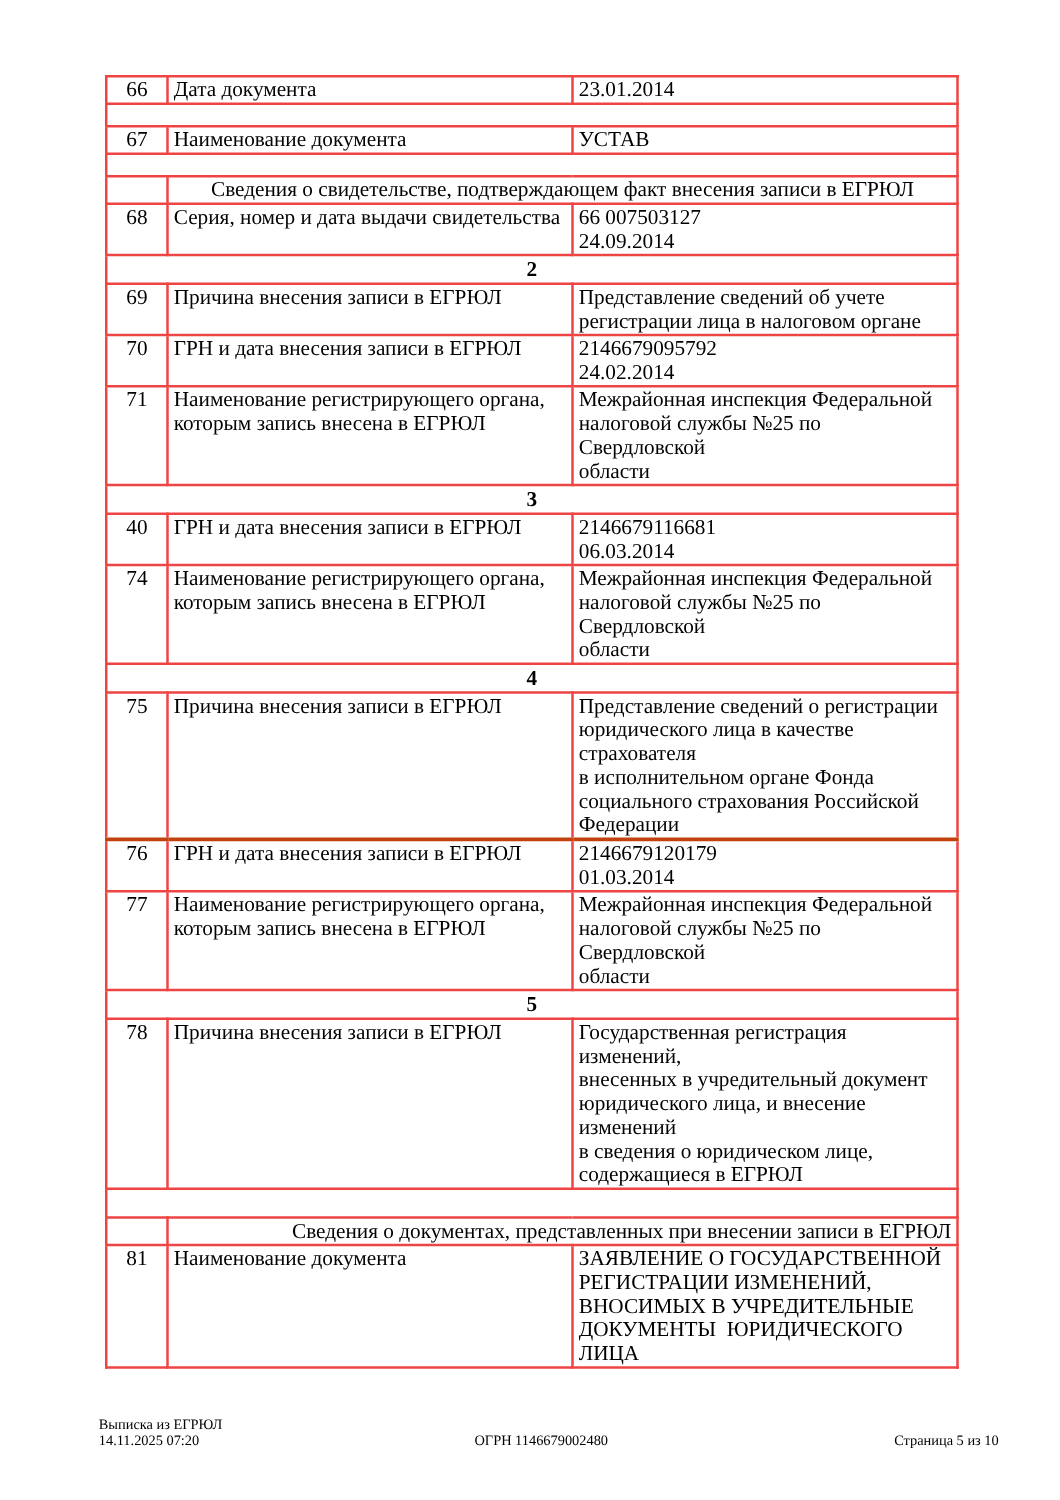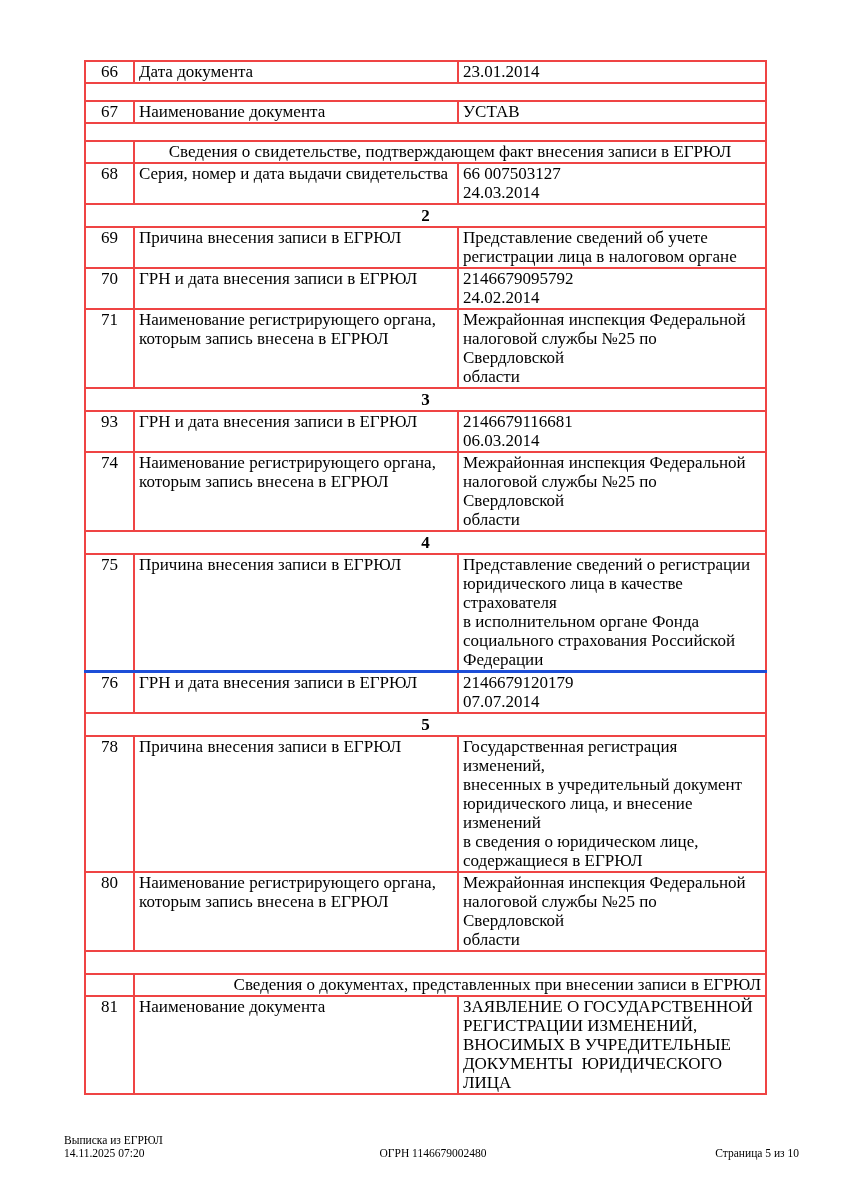--- a/index.html
+++ b/index.html
@@ -44,29 +44,29 @@
     height: 21px;
   }
   .doc-table td.group {
     text-align: center;
     font-weight: bold;
     padding-top: 1px;
   }
   .doc-table td.hdr.center { text-align: center; }
   .doc-table td.hdr.left   { text-align: right; }
   .doc-table tr.thick-top td {
-    border-top: 3px solid #1d4ed8;
+    border-top: 3px solid #c2410c;
   }
   .footer-item {
     position: absolute;
     font-size: 11.5px;
     line-height: 13px;
     white-space: nowrap;
   }
-  #footer-left  { left: 64px;  top: 1134px; }
+  #footer-left  { left: 79px;  top: 1134px; }
   #footer-ogrn  { left: 9px;   top: 1147px; width: 848px; text-align: center; }
   #footer-page  { right: 49px; top: 1147px; }
 </style>
 </head>
 <body>
 
 <table class="doc-table">
   <colgroup>
     <col style="width:49px">
     <col style="width:324px">
@@ -90,21 +90,21 @@
         <td class="spacer" colspan="3"></td>
       </tr>
       <tr>
         <td class="num"></td>
         <td class="hdr center" colspan="2">Сведения о свидетельстве, подтверждающем факт внесения записи в ЕГРЮЛ</td>
       </tr>
       <tr>
         <td class="num">68</td>
         <td class="label">Серия, номер и дата выдачи свидетельства</td>
         <td class="value">66 007503127
-24.03.2014</td>
+24.09.2014</td>
       </tr>
       <tr>
         <td class="group" colspan="3">2</td>
       </tr>
       <tr>
         <td class="num">69</td>
         <td class="label">Причина внесения записи в ЕГРЮЛ</td>
         <td class="value">Представление сведений об учете
 регистрации лица в налоговом органе</td>
       </tr>
@@ -119,21 +119,21 @@
         <td class="label">Наименование регистрирующего органа,
 которым запись внесена в ЕГРЮЛ</td>
         <td class="value">Межрайонная инспекция Федеральной
 налоговой службы №25 по Свердловской
 области</td>
       </tr>
       <tr>
         <td class="group" colspan="3">3</td>
       </tr>
       <tr>
-        <td class="num">93</td>
+        <td class="num">40</td>
         <td class="label">ГРН и дата внесения записи в ЕГРЮЛ</td>
         <td class="value">2146679116681
 06.03.2014</td>
       </tr>
       <tr>
         <td class="num">74</td>
         <td class="label">Наименование регистрирующего органа,
 которым запись внесена в ЕГРЮЛ</td>
         <td class="value">Межрайонная инспекция Федеральной
 налоговой службы №25 по Свердловской
@@ -148,41 +148,41 @@
         <td class="value">Представление сведений о регистрации
 юридического лица в качестве страхователя
 в исполнительном органе Фонда
 социального страхования Российской
 Федерации</td>
       </tr>
       <tr class="thick-top">
         <td class="num">76</td>
         <td class="label">ГРН и дата внесения записи в ЕГРЮЛ</td>
         <td class="value">2146679120179
-07.07.2014</td>
+01.03.2014</td>
+      </tr>
+      <tr>
+        <td class="num">77</td>
+        <td class="label">Наименование регистрирующего органа,
+которым запись внесена в ЕГРЮЛ</td>
+        <td class="value">Межрайонная инспекция Федеральной
+налоговой службы №25 по Свердловской
+области</td>
       </tr>
       <tr>
         <td class="group" colspan="3">5</td>
       </tr>
       <tr>
         <td class="num">78</td>
         <td class="label">Причина внесения записи в ЕГРЮЛ</td>
         <td class="value">Государственная регистрация изменений,
 внесенных в учредительный документ
 юридического лица, и внесение изменений
 в сведения о юридическом лице,
 содержащиеся в ЕГРЮЛ</td>
-      </tr>
-      <tr>
-        <td class="num">80</td>
-        <td class="label">Наименование регистрирующего органа,
-которым запись внесена в ЕГРЮЛ</td>
-        <td class="value">Межрайонная инспекция Федеральной
-налоговой службы №25 по Свердловской
-области</td>
       </tr>
       <tr>
         <td class="spacer tall" colspan="3"></td>
       </tr>
       <tr>
         <td class="num"></td>
         <td class="hdr left" colspan="2">Сведения о документах, представленных при внесении записи в ЕГРЮЛ</td>
       </tr>
       <tr>
         <td class="num">81</td>

